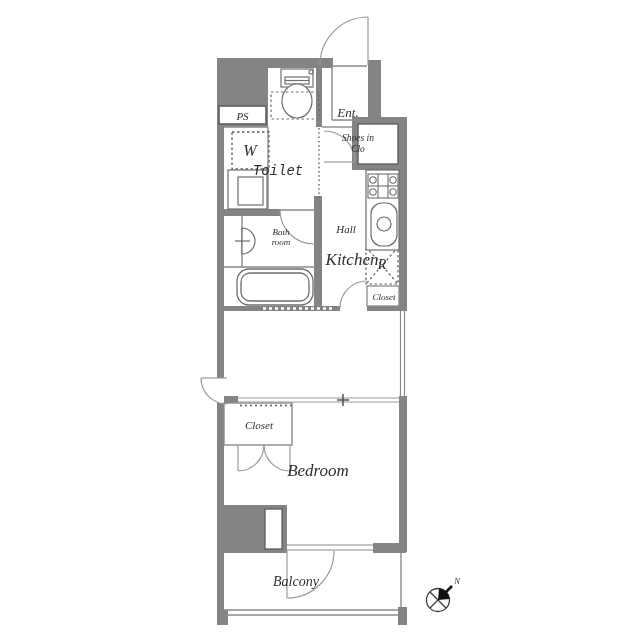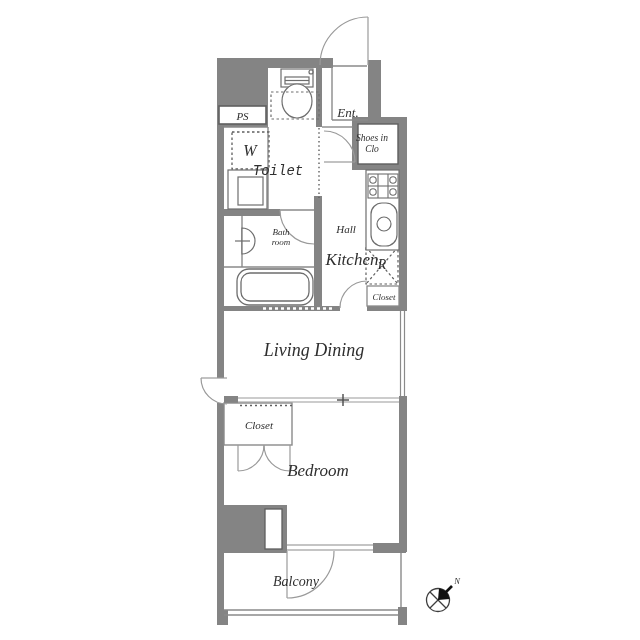--- a/index.html
+++ b/index.html
@@ -167,24 +167,23 @@
       <line x1="430" y1="608" x2="449" y2="589" stroke="#3d3d3d" stroke-width="1.2"></line>
       <path d="M438,600 L439,588.5 A11.5,11.5 0 0 1 449.5,599 Z" fill="#111111"></path>
       <line x1="445" y1="593" x2="452" y2="586" stroke="#111111" stroke-width="2.6"></line>
     </g>
   </svg>
 
   <div class="lbl" style="left:242.5px;top:115.5px;font-size:11px;">PS</div>
   <div class="lbl" style="left:250px;top:151px;font-size:16px;">W</div>
   <div class="lbl" style="left:278px;top:171px;font-size:14px;font-family:Liberation Mono, monospace;">Toilet</div>
   <div class="lbl" style="left:348px;top:95px;font-size:13px;margin-top:18px;">Ent.</div>
-  <div class="lbl wrap" style="left:372px;top:144px;font-size:9.5px;width:42px;">Shoes in Clo</div>
+  <div class="lbl wrap" style="left:358px;top:144px;font-size:9.5px;width:42px;">Shoes in Clo</div>
   <div class="lbl wrap" style="left:281px;top:237px;font-size:9px;width:32px;">Bath room</div>
   <div class="lbl" style="left:346px;top:229px;font-size:11px;">Hall</div>
   <div class="lbl" style="left:344px;top:260px;font-size:17px;margin-left:8px;">Kitchen</div>
   <div class="lbl" style="left:382px;top:265px;font-size:14px;">R</div>
   <div class="lbl" style="left:384px;top:296.5px;font-size:9px;">Closet</div>
-  <div class="lbl" style="left:314px;top:350px;font-size:18px;">Living Dining</div>
   <div class="lbl" style="left:259px;top:425px;font-size:11px;">Closet</div>
   <div class="lbl" style="left:318px;top:471px;font-size:17px;">Bedroom</div>
   <div class="lbl" style="left:296px;top:582px;font-size:14px;">Balcony</div>
   <div class="lbl" style="left:457px;top:582px;font-size:8.5px;">N</div>
 </div>
 
 </body></html>

